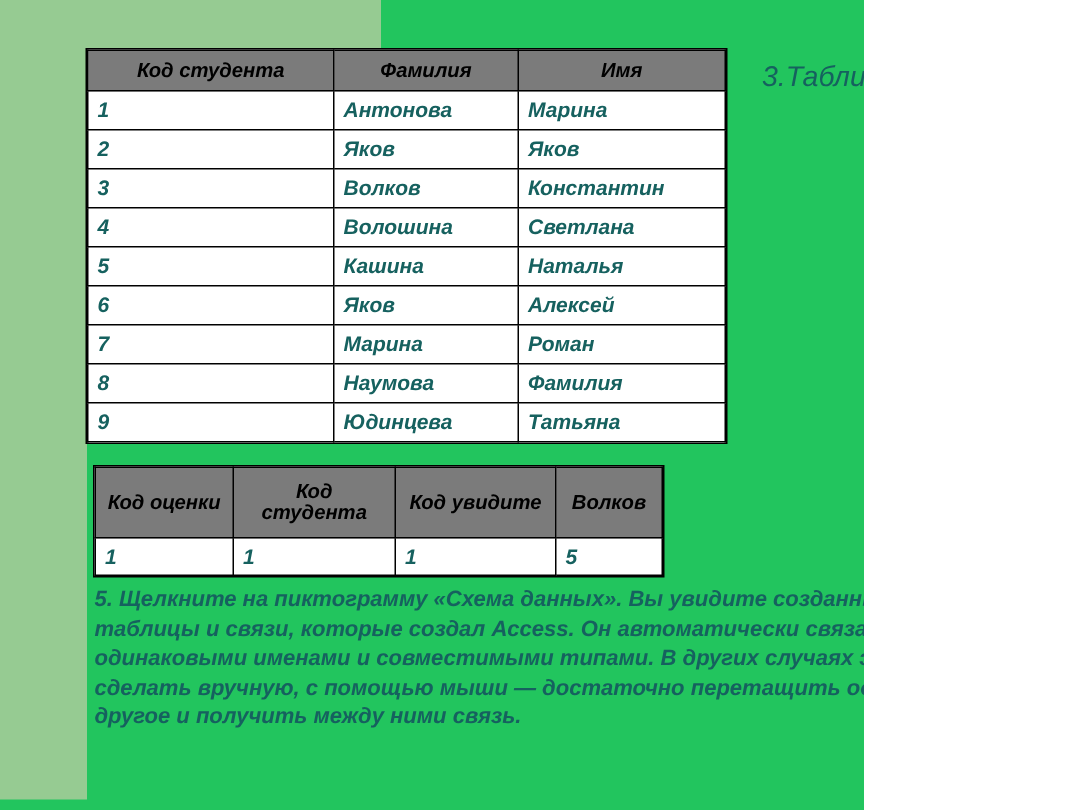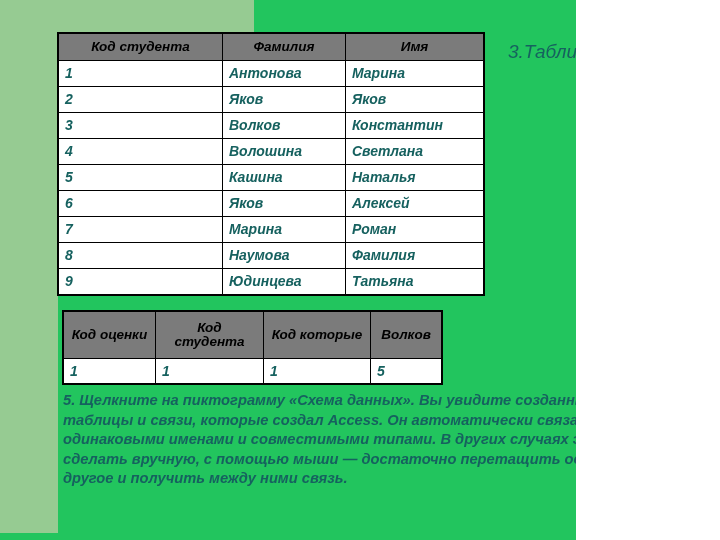--- a/index.html
+++ b/index.html
@@ -181,21 +181,21 @@
     <colgroup>
       <col class="g1">
         <col class="g2">
         <col class="g3">
         <col class="g4">
     </colgroup>
     <thead>
       <tr>
         <th>Код оценки</th>
         <th>Код студента</th>
-        <th>Код которые</th>
+        <th>Код увидите</th>
         <th>Волков</th>
       </tr>
     </thead>
     <tbody>
       <tr>
         <td>1</td>
         <td>1</td>
         <td>1</td>
         <td>5</td>
       </tr>

